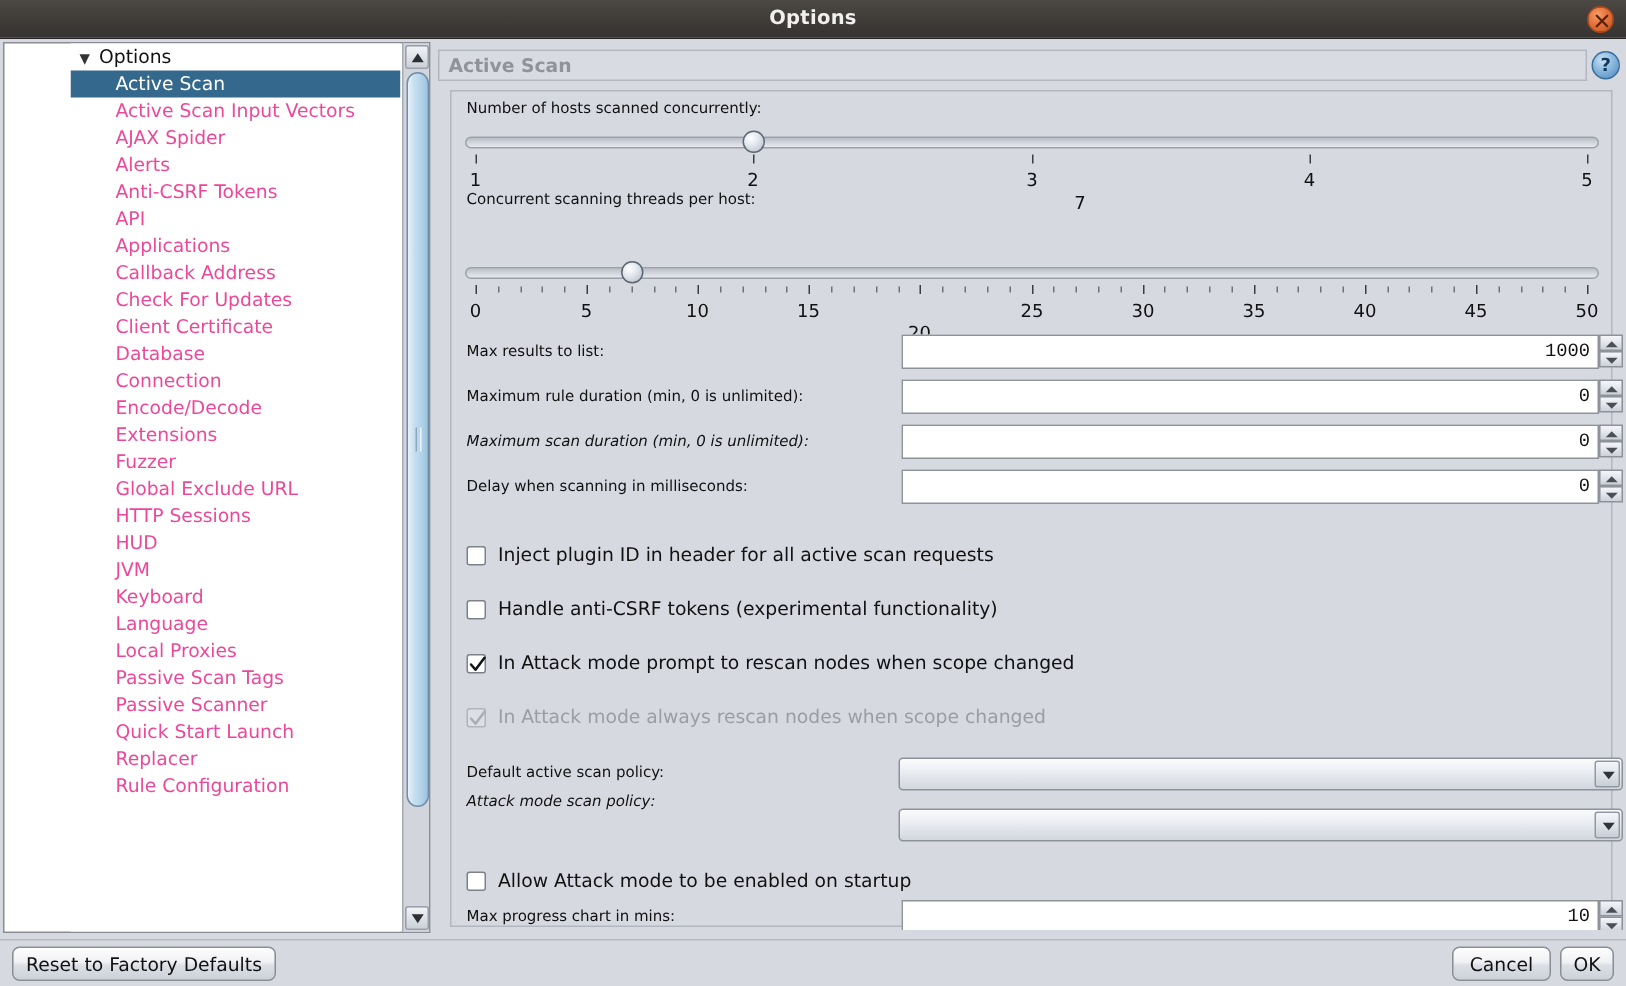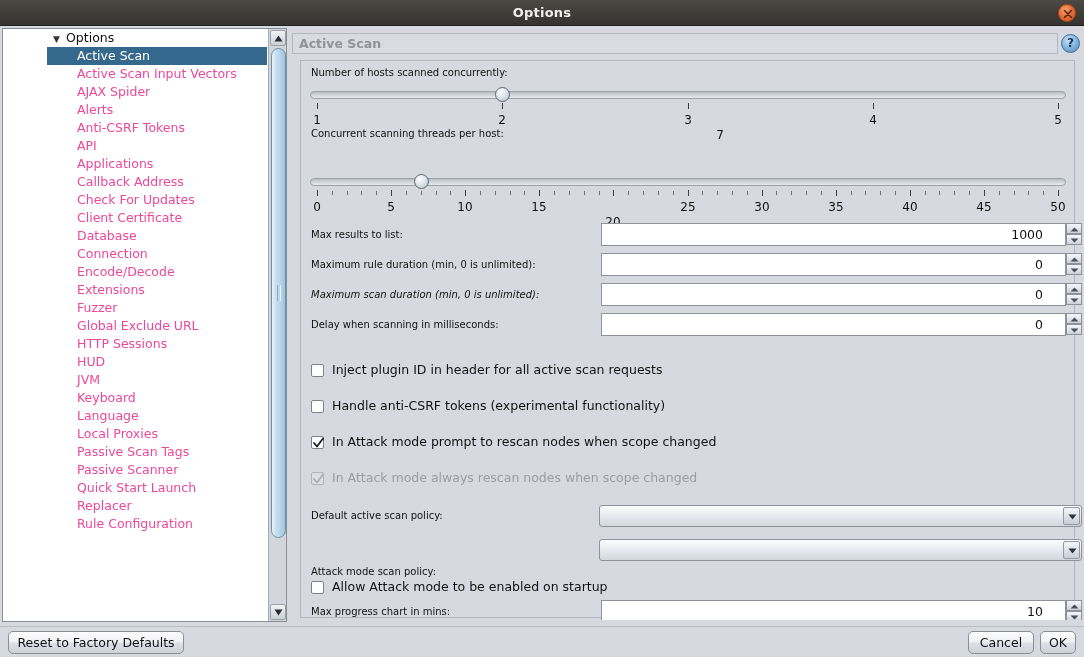--- a/index.html
+++ b/index.html
@@ -154,22 +154,22 @@
     position: absolute; font-size: 12px; color: #111; text-align: center;
     width: 40px; margin-left: -20px;
   }
 
   
   .field {
     position: absolute; height: 23px;
     background: #ffffff;
     border: 1px solid #8e9299;
     font-size: 12.5px; color: #111;
-    text-align: right; line-height: 21px; padding-right: 22px;
-    overflow: hidden; white-space: nowrap;
+    text-align: right; line-height: 21px; padding-right: 5px;
+    overflow: hidden; white-space: nowrap; font-family: Liberation Mono, monospace;
   }
   .spin {
     position: absolute; width: 16px; height: 23px;
   }
   .spin .sb {
     position: absolute; left: 0; width: 16px; height: 11px;
     background: linear-gradient(to bottom, #f5f6f9 0%, #e2e5eb 50%, #ccd0d8 100%);
     border: 1px solid #8e9299;
     cursor: pointer;
   }
@@ -475,21 +475,21 @@
 
         <div id="combo-rows">
             <div class="lbl" style="left: 10px; top: 449px;">Default active scan policy:</div>
             <div class="combo" style="left: 298px; top: 444px; width: 483px;">
               <div class="arrowbox">
                 <svg width="9" height="6" viewBox="0 0 9 6">
                   <path d="M0.5 0.5 L8.5 0.5 L4.5 5.5 Z" fill="#2f333a"></path>
                 </svg>
               </div>
             </div>
-            <div class="lbl" style="left: 10px; top: 505px;">Attack mode scan policy:</div>
+            <div class="lbl" style="left: 10px; top: 468px; font-style: italic;">Attack mode scan policy:</div>
             <div class="combo" style="left: 298px; top: 478px; width: 483px;">
               <div class="arrowbox">
                 <svg width="9" height="6" viewBox="0 0 9 6">
                   <path d="M0.5 0.5 L8.5 0.5 L4.5 5.5 Z" fill="#2f333a"></path>
                 </svg>
               </div>
             </div>
           </div>
 
         <div class="cbrow" style="left:10px; top:520px;">

